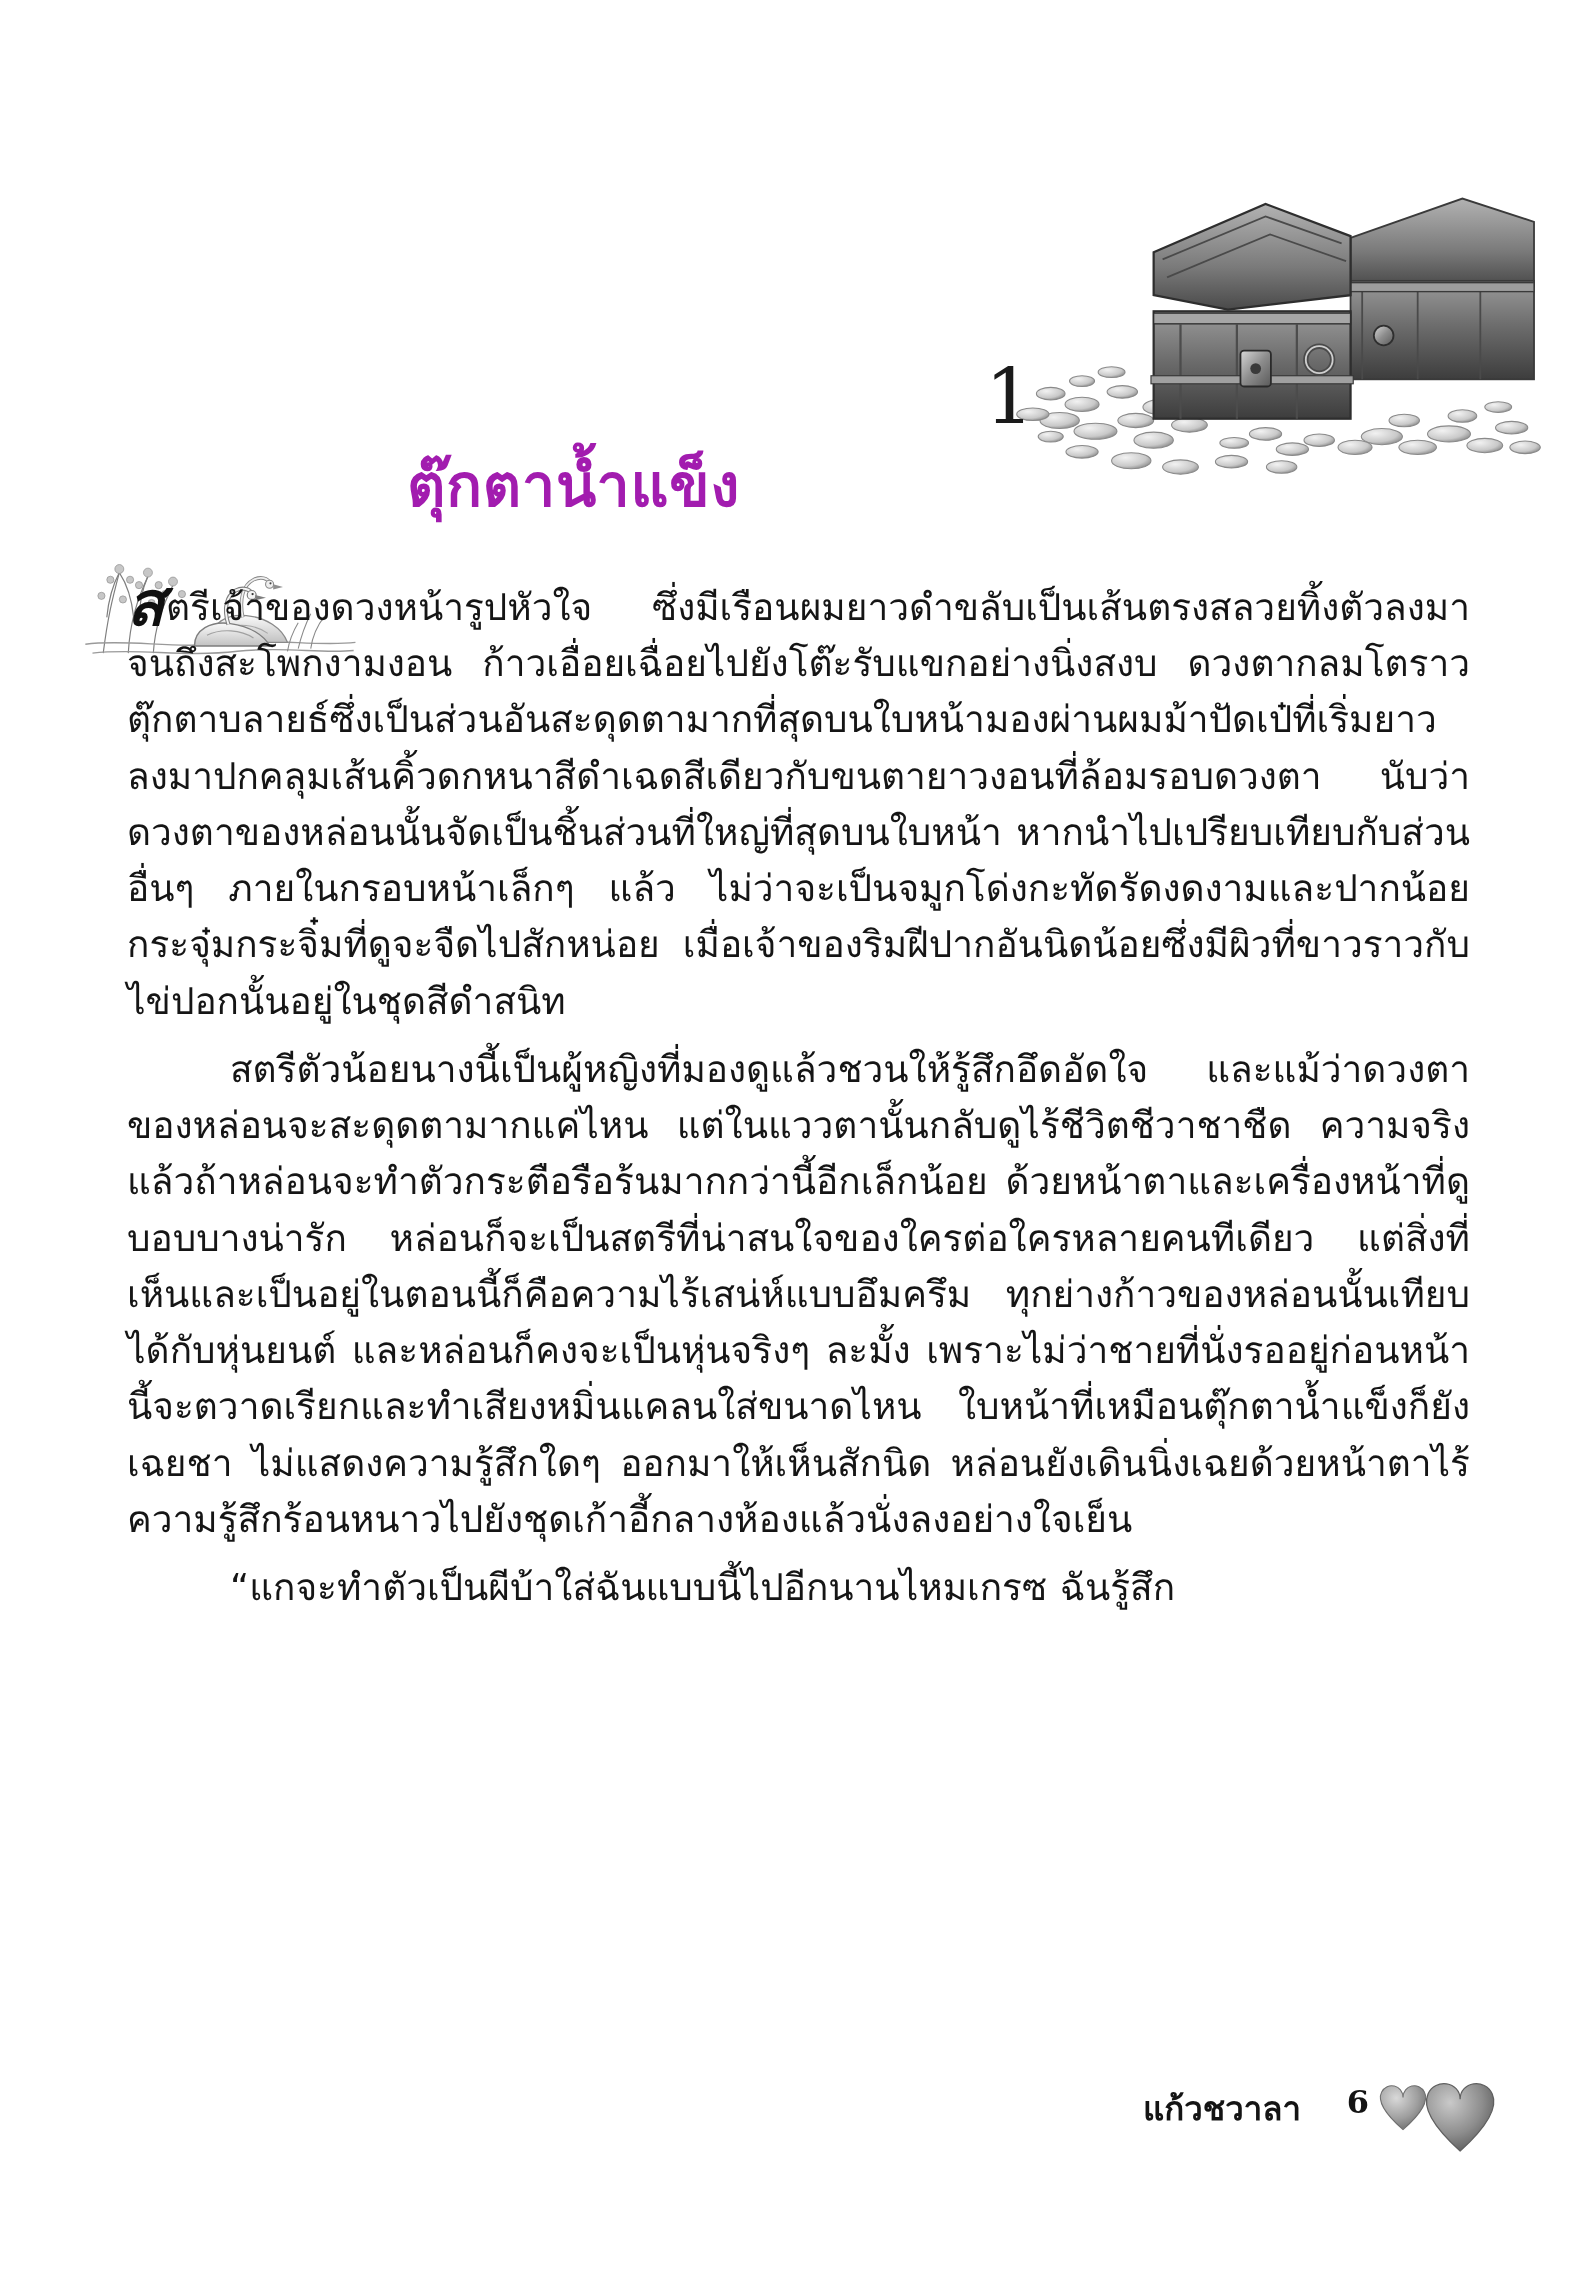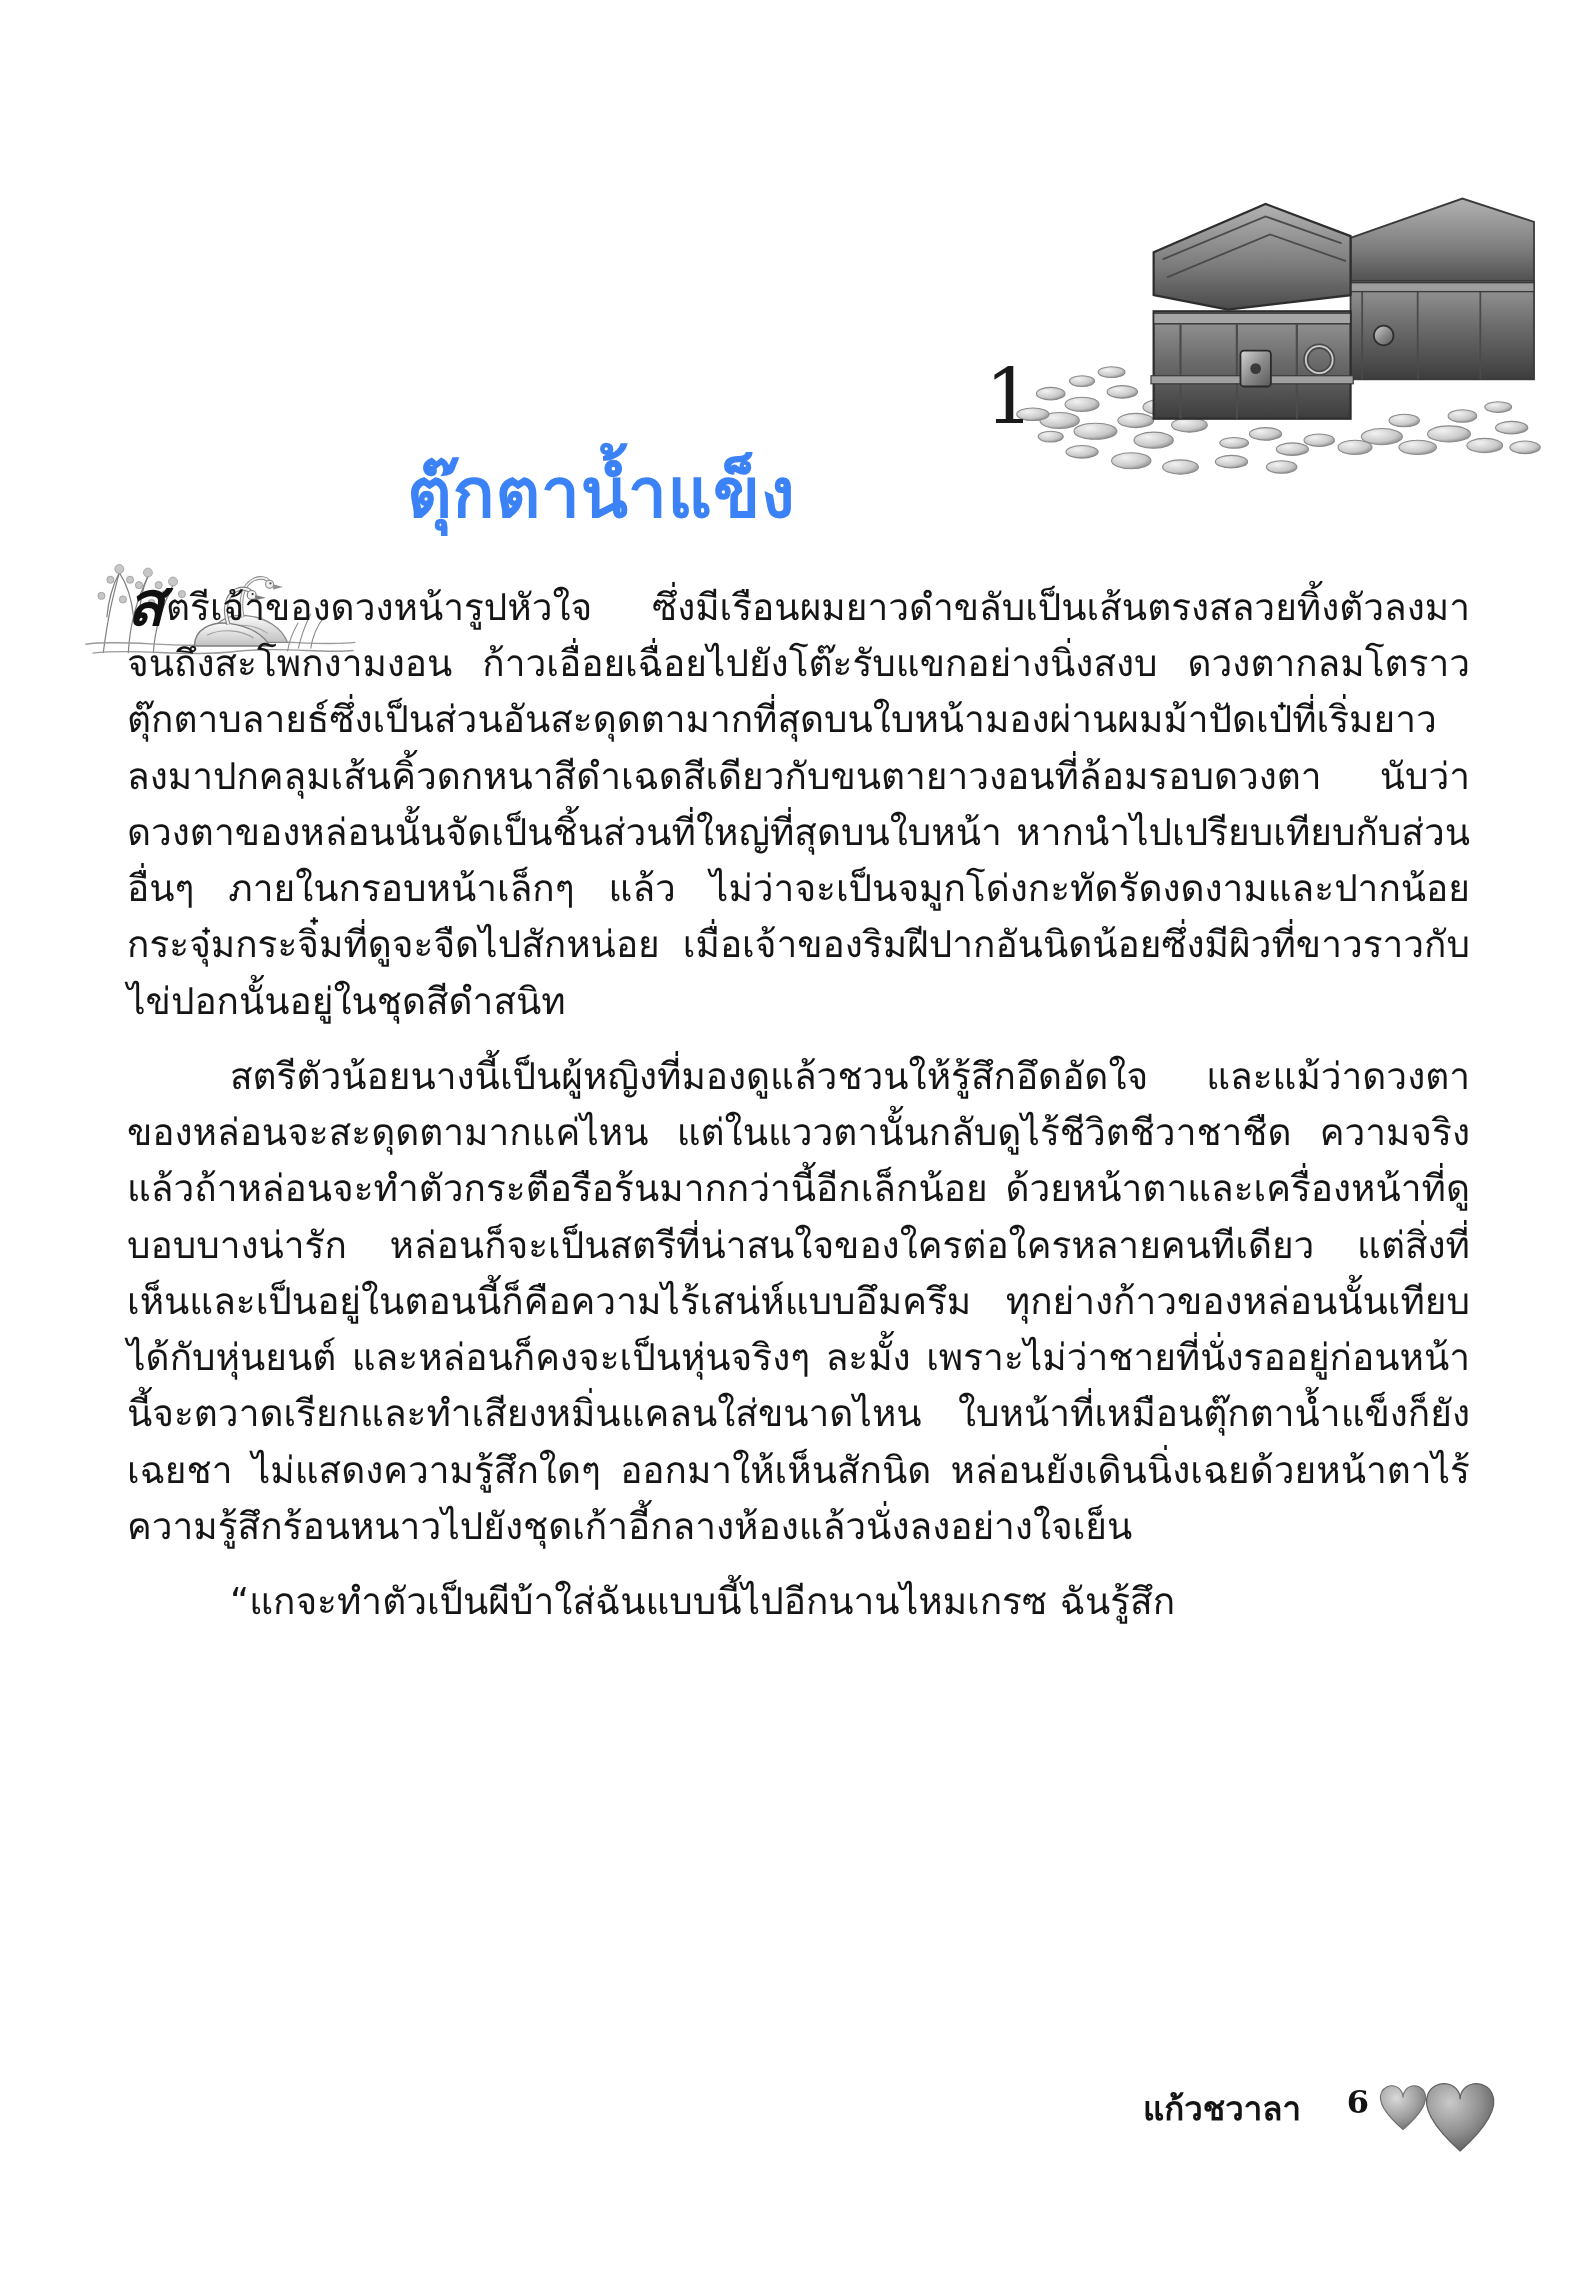--- a/index.html
+++ b/index.html
@@ -38,23 +38,23 @@
     font-size: 77px;
     color: #1a1a1a;
     letter-spacing: 0;
     line-height: 1;
   }
 
   .chapter-title {
     position: absolute;
     left: 407px;
     top: 304px;
-    font-size: 69px;
+    font-size: 59px;
     font-weight: bold;
-    color: #3b82f6;
+    color: #a21caf;
     letter-spacing: 0.9px;
     white-space: nowrap;
   }
 
   
   .chest-art {
     position: absolute;
     right: 54px;
     top: 18px;
     width: 546px;
@@ -82,21 +82,21 @@
     font-size: 37px;
     line-height: 1.52;
     text-align: justify;
     text-justify: inter-word;
     margin: 0 0 0 0;
     color: #151515;
     letter-spacing: 0px;
     word-spacing: 0.9px;
   }
   .para + .para {
-    margin-top: 19px;
+    margin-top: 12px;
   }
   .para.indent {
     text-indent: 103px;
   }
 
   .dropcap {
     font-size: 61px;
     font-weight: bold;
     font-style: italic;
     line-height: 0.8;

